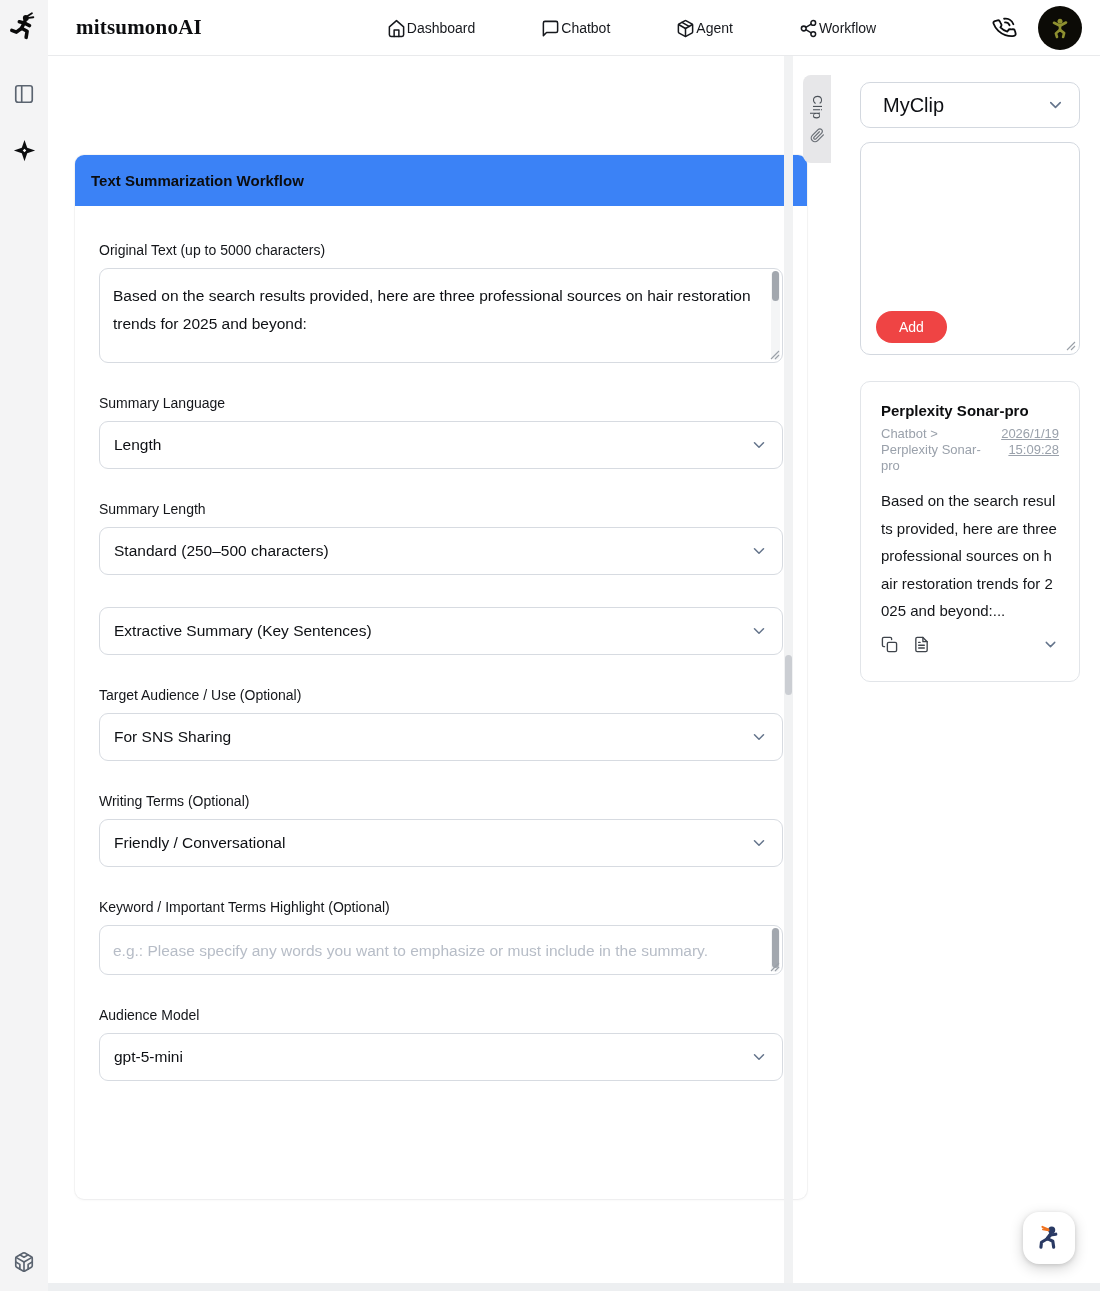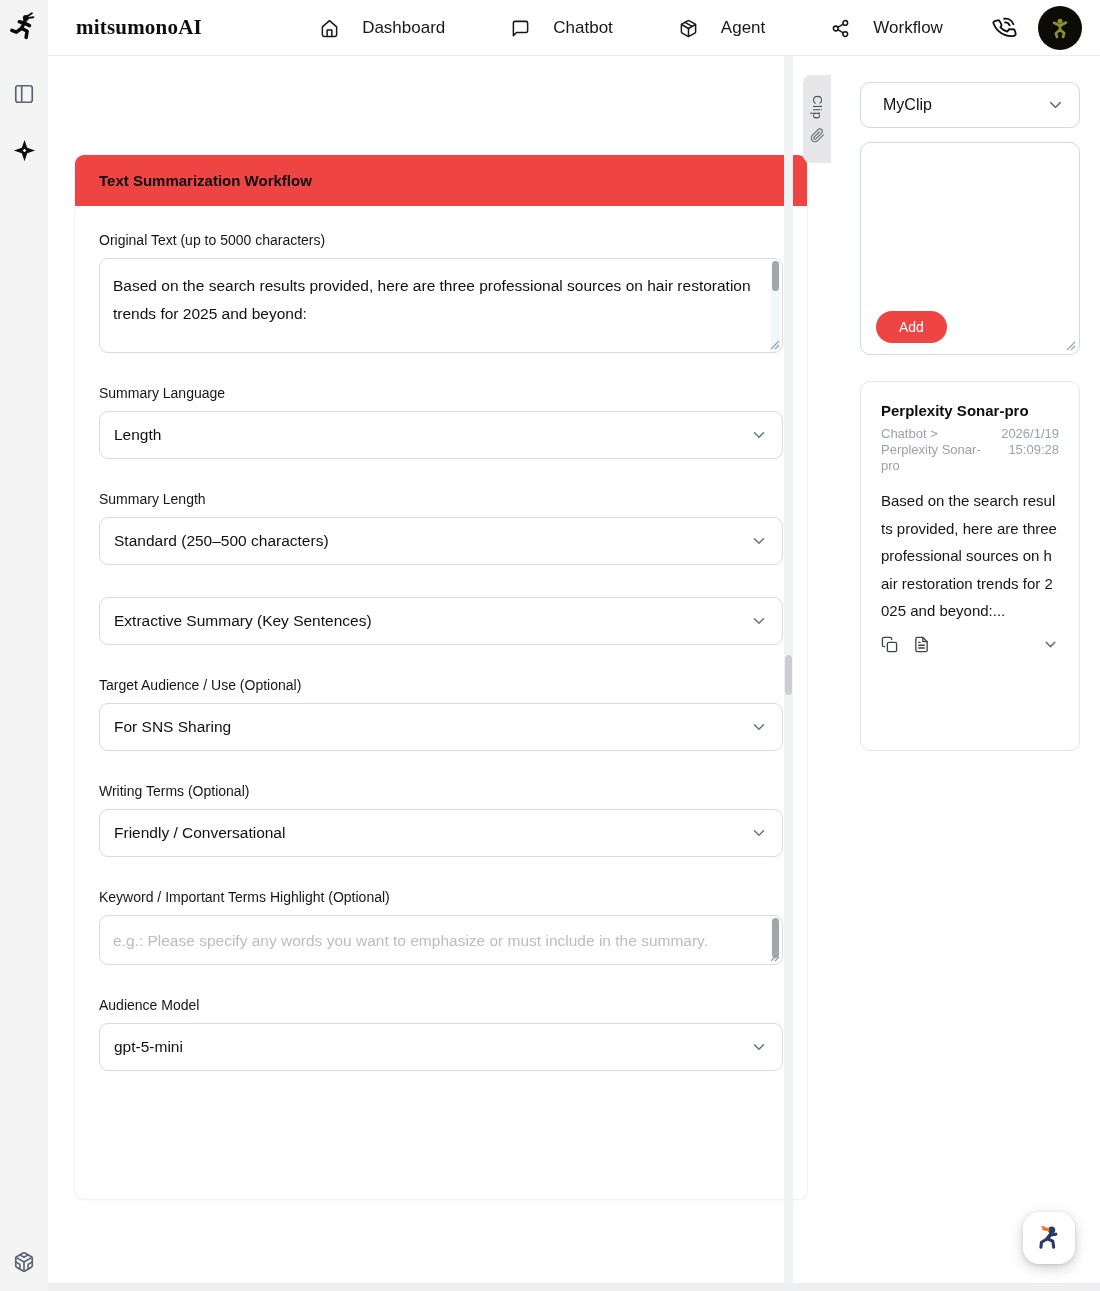--- a/index.html
+++ b/index.html
@@ -28,41 +28,41 @@
     display:flex; align-items:center; z-index:20;
   }
   .brand {
     font-family:"Liberation Serif", serif; font-size:21px; font-weight:600;
     color:#0c0d0f; padding-left:28px; letter-spacing:.2px; white-space:nowrap;
   }
   .nav-items {
     position:absolute; left:255px; right:140px; top:0; height:56px;
     display:flex; align-items:center; justify-content:center; gap:66px;
   }
-  .nav-item { display:flex; align-items:center; gap:23px; font-size:17px; color:#16181d; cursor:pointer; white-space:nowrap; }
+  .nav-item { display:flex; align-items:center; gap:1px; font-size:14px; color:#16181d; cursor:pointer; white-space:nowrap; }
   .nav-item svg { color:#16181d; }
   .nav-right { position:absolute; right:18px; top:0; height:56px; display:flex; align-items:center; gap:22px; }
   .phone-btn { color:#0c0d0f; cursor:pointer; transform:rotate(-14deg); }
   .avatar {
     width:44px; height:44px; border-radius:50%; overflow:hidden; cursor:pointer;
     display:flex; align-items:center; justify-content:center;
   }
 
   
   .main-area { position:absolute; left:48px; top:56px; width:794px; bottom:0; background:#fff; }
   .form-card {
     position:absolute; left:27px; top:99px; width:732px; height:1044px;
     border-radius:9px; overflow:hidden;
     box-shadow:0 0 0 1px rgba(15,23,42,.035), 0 1px 3px rgba(15,23,42,.05);
     background:#fff;
   }
   .form-header {
-    background:#ef4444; padding:17px 24px; font-size:15px; font-weight:700; color:#0c0d0f;
-  }
-  .form-body { padding:26px 24px 24px 24px; }
+    background:#3b82f6; padding:17px 16px; font-size:15px; font-weight:700; color:#0c0d0f;
+  }
+  .form-body { padding:36px 24px 24px 24px; }
   .field { margin-bottom:32px; }
   .field > label { display:block; font-size:14px; line-height:17px; color:#14161a; margin-bottom:9px; }
 
   .select {
     position:relative; height:48px; border:1px solid #d7dbe1; border-radius:9px;
     display:flex; align-items:center; padding:0 44px 0 14px;
     font-size:15.5px; color:#0e1014; background:#fff; cursor:pointer;
   }
   .select .chev { position:absolute; right:14px; top:50%; transform:translateY(-50%); color:#64748b; }
   .select.focused { border-color:#94a3b8; box-shadow:0 0 0 3.5px #e2e8f0; }
@@ -94,46 +94,46 @@
   }
   .clip-tab .vlabel { writing-mode:vertical-rl; font-size:13px; color:#4b5158; letter-spacing:.5px; }
   .clip-tab svg { color:#6b7077; }
 
   
   .right-panel { position:absolute; left:848px; top:56px; right:0; bottom:0; background:#fff; }
   .rp-inner { position:absolute; left:12px; top:0; width:220px; }
 
   .rp-select {
     position:relative; margin-top:26px; height:46px; border:1px solid #d3d8df; border-radius:10px;
-    display:flex; align-items:center; padding:0 40px 0 22px; font-size:16px; color:#0e1014;
+    display:flex; align-items:center; padding:0 40px 0 22px; font-size:20px; color:#0e1014;
     background:#fff; cursor:pointer;
   }
   .rp-select .chev { position:absolute; right:14px; top:50%; transform:translateY(-50%); color:#64748b; }
 
   .rp-ta {
     position:relative; margin-top:14px; height:213px; border:1px solid #d3d8df; border-radius:10px; background:#fff;
   }
   .rp-ta textarea {
     width:100%; height:100%; border:none; outline:none; resize:none; background:transparent;
     font-family:"Liberation Sans", sans-serif; font-size:14px; padding:12px; border-radius:10px;
   }
   .add-btn {
     position:absolute; left:15px; bottom:11px; border:none; cursor:pointer;
     background:#ef4444; color:#fff; font-size:14px; font-family:"Liberation Sans", sans-serif;
     padding:8px 23px; border-radius:17px;
   }
 
   .clip-card {
     margin-top:26px; border:1px solid #e2e5e9; border-radius:10px; background:#fff;
-    padding:20px 20px 16px 20px; height:370px;
+    padding:20px 20px 16px 20px; height:301px;
   }
   .clip-card .title { font-size:15px; font-weight:700; color:#0c0d0f; }
   .clip-meta { display:flex; justify-content:space-between; margin-top:7px; }
   .clip-meta .path { width:112px; font-size:13px; line-height:16px; color:#9aa1ab; overflow-wrap:anywhere; }
-  .clip-meta .time { width:80px; font-size:13px; line-height:16px; color:#9aa1ab; text-align:right; }
+  .clip-meta .time { width:80px; font-size:13px; line-height:16px; color:#9aa1ab; text-align:right;text-decoration:underline; }
   .clip-preview { margin-top:13px; font-size:15px; line-height:27.5px; color:#14161a; word-break:break-all; }
   .clip-actions { display:flex; align-items:center; gap:15px; margin-top:11px; color:#3f444b; }
   .clip-actions .spacer { flex:1; }
   .clip-actions .act { cursor:pointer; }
   .clip-actions .chev { color:#64748b; cursor:pointer; }
 
   
   .fab {
     position:absolute; right:25px; bottom:27px; width:52px; height:52px;
     background:#fff; border-radius:16px; box-shadow:0 4px 14px rgba(0,0,0,.18), 0 1px 4px rgba(0,0,0,.12);

